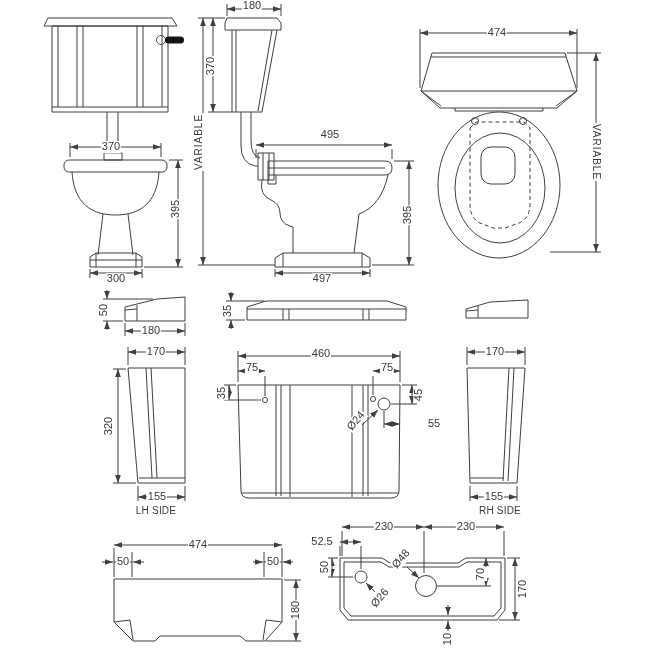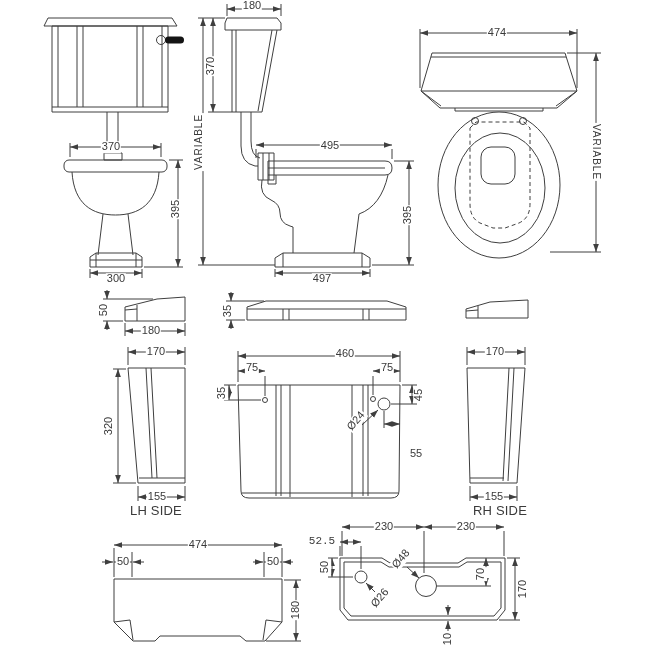--- a/index.html
+++ b/index.html
@@ -9,21 +9,21 @@
   .stage svg *{stroke:var(--line,#3f3f3f);stroke-width:1;fill:none;vector-effect:non-scaling-stroke;}
   .stage svg .dk{fill:var(--handle,#141414);stroke:none;}
   .stage svg .mk{fill:var(--line,#3f3f3f);stroke:none;}
   .stage svg .dash{stroke-dasharray:4 3;}
   .lbl{position:absolute;font-size:11px;line-height:1.05;color:var(--text,#3a3a3a);
        background:#fff;padding:0 1px;transform:translate(-50%,-50%);white-space:nowrap;}
   .v  {transform:translate(-50%,-50%) rotate(-90deg);}
   .vcw{transform:translate(-50%,-50%) rotate(90deg);}
   .dg {transform:translate(-50%,-50%) rotate(-50deg);}
   .sm {font-size:10px;letter-spacing:1px;}
-  .cap{font-size:13px;background:transparent;letter-spacing:.2px;}
+  .cap{font-size:10px;background:transparent;letter-spacing:.2px;}
 </style>
 </head>
 <body>
 
 <div class="stage">
 <svg width="650" height="650" viewBox="0 0 650 650">
   <defs>
     <marker id="ar" viewBox="0 0 10 10" refX="9" refY="5" markerWidth="9" markerHeight="9" orient="auto-start-reverse">
       <path class="mk" d="M0,1.8 L9,5 L0,8.2 Z"></path>
     </marker>
@@ -197,55 +197,55 @@
   </g>
 </svg>
 
 <div class="lbl" style="left:111px;top:147px;">370</div>
 <div class="lbl v" style="left:176px;top:209px;">395</div>
 <div class="lbl" style="left:116px;top:279px;">300</div>
 
 <div class="lbl" style="left:252px;top:6px;">180</div>
 <div class="lbl v" style="left:211px;top:66px;">370</div>
 <div class="lbl v sm" style="left:199px;top:142px;">VARIABLE</div>
-<div class="lbl" style="left:330px;top:146px;">495</div>
+<div class="lbl" style="left:330px;top:135px;">495</div>
 <div class="lbl v" style="left:408px;top:215px;">395</div>
 <div class="lbl" style="left:322px;top:279px;">497</div>
 
 <div class="lbl" style="left:497px;top:33px;">474</div>
 <div class="lbl vcw sm" style="left:596px;top:152px;">VARIABLE</div>
 
 <div class="lbl v" style="left:104px;top:310px;">50</div>
 <div class="lbl" style="left:151px;top:331px;">180</div>
 <div class="lbl v" style="left:228px;top:311px;">35</div>
 
 <div class="lbl" style="left:156px;top:352px;">170</div>
 <div class="lbl v" style="left:109px;top:426px;">320</div>
 <div class="lbl" style="left:157px;top:497px;">155</div>
 <div class="lbl cap" style="left:156px;top:511px;">LH SIDE</div>
 
-<div class="lbl" style="left:321px;top:354px;margin-left:24px;">460</div>
+<div class="lbl" style="left:321px;top:354px;">460</div>
 <div class="lbl" style="left:252px;top:368px;">75</div>
 <div class="lbl" style="left:387px;top:368px;">75</div>
 <div class="lbl v" style="left:222px;top:393px;">35</div>
 <div class="lbl dg" style="left:356px;top:421px;">Ø24</div>
 <div class="lbl v" style="left:419px;top:395px;">45</div>
-<div class="lbl" style="left:416px;top:424px;margin-top:30px;">55</div>
+<div class="lbl" style="left:434px;top:424px;">55</div>
 
 <div class="lbl" style="left:495px;top:352px;">170</div>
 <div class="lbl" style="left:494px;top:497px;">155</div>
 <div class="lbl cap" style="left:500px;top:511px;">RH SIDE</div>
 
 <div class="lbl" style="left:198px;top:545px;">474</div>
 <div class="lbl" style="left:123px;top:562px;">50</div>
 <div class="lbl" style="left:273px;top:562px;">50</div>
 <div class="lbl v" style="left:296px;top:610px;">180</div>
 
 <div class="lbl" style="left:384px;top:527px;">230</div>
 <div class="lbl" style="left:466px;top:527px;">230</div>
-<div class="lbl" style="left:322px;top:542px;font-family:Liberation Mono, monospace;">52.5</div>
+<div class="lbl" style="left:322px;top:542px;">52.5</div>
 <div class="lbl v" style="left:325px;top:567px;">50</div>
 <div class="lbl dg" style="left:401px;top:559px;">Ø48</div>
 <div class="lbl dg" style="left:380px;top:598px;">Ø26</div>
 <div class="lbl v" style="left:481px;top:574px;">70</div>
 <div class="lbl v" style="left:523px;top:589px;">170</div>
 <div class="lbl v" style="left:448px;top:639px;">10</div>
 </div>
 
 </body></html>

